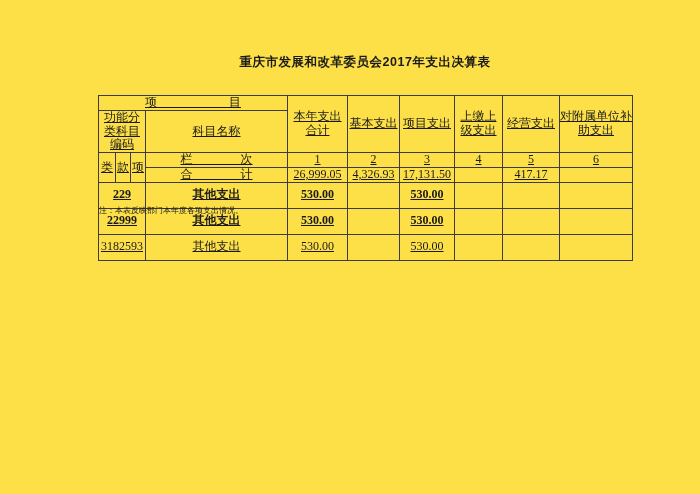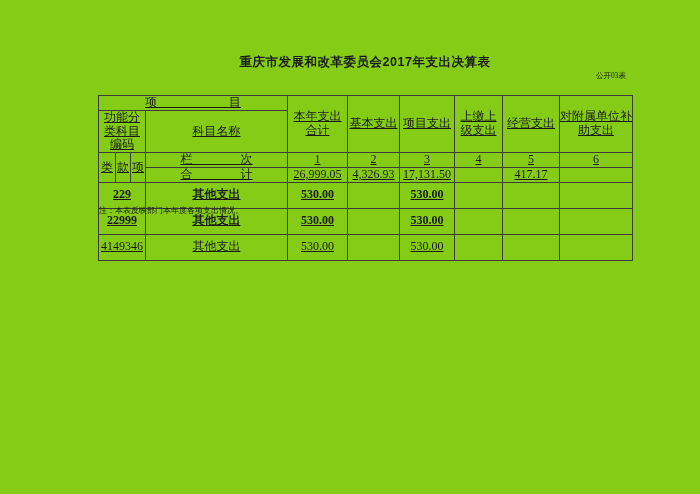--- a/index.html
+++ b/index.html
@@ -1,20 +1,20 @@
 <!DOCTYPE html>
 <html><head>
 <meta charset="utf-8">
 <style>
   html, body { margin: 0; padding: 0; background: #e8e8e8; }
   .page {
     position: relative;
     width: 700px;
     height: 494px;
-    background: #84cc16;
+    background: #fde047;
     font-family: "Liberation Serif", serif;
     color: #1a1a1a;
     overflow: hidden;
   }
   .doc-title {
     position: absolute;
     left: 98px;
     top: 54px;
     width: 534px;
     text-align: center;
@@ -75,21 +75,20 @@
   }
 </style>
 </head>
 <body>
 
 <div class="page">
 
   <div class="doc-title">重庆市发展和改革委员会2017年支出决算表</div>
 
   <div class="meta">
-    <div>公开03表</div>
   </div>
 
   <table class="fin">
     <colgroup>
       <col style="width:17px">
         <col style="width:15px">
         <col style="width:15px">
       <col style="width:142px">
       <col style="width:60px">
         <col style="width:52px">
@@ -154,21 +153,21 @@
       <td class="name">其他支出</td>
       <td class="num">530.00</td>
       <td class="num"></td>
       <td class="num">530.00</td>
       <td class="num"></td>
       <td class="num"></td>
       <td class="num"></td>
     </tr>
 
     <tr class="r-data">
-      <td colspan="3" class="code">4149346</td>
+      <td colspan="3" class="code">3182593</td>
       <td class="name-indent">其他支出</td>
       <td class="num">530.00</td>
       <td class="num"></td>
       <td class="num">530.00</td>
       <td class="num"></td>
       <td class="num"></td>
       <td class="num"></td>
     </tr>
   </tbody>
     </table>

